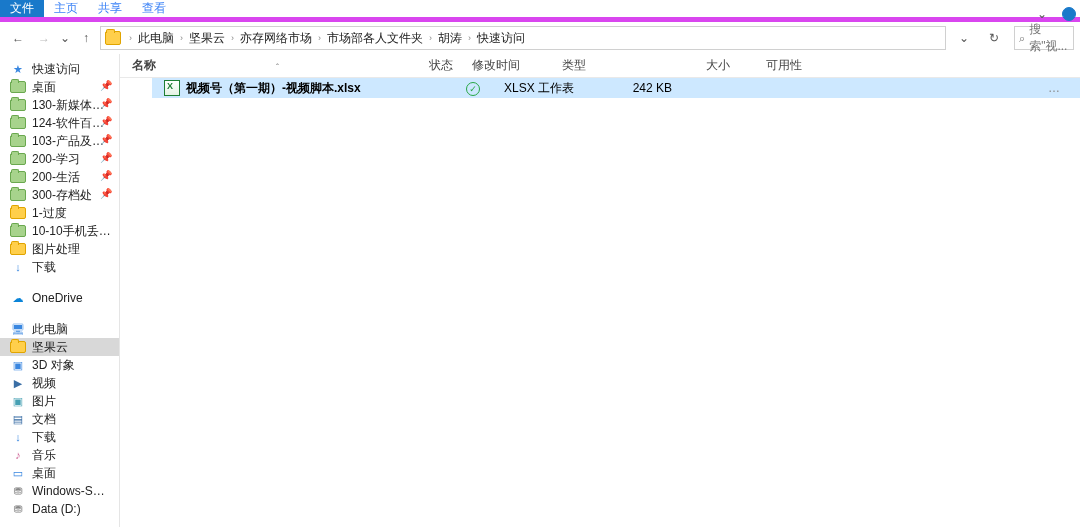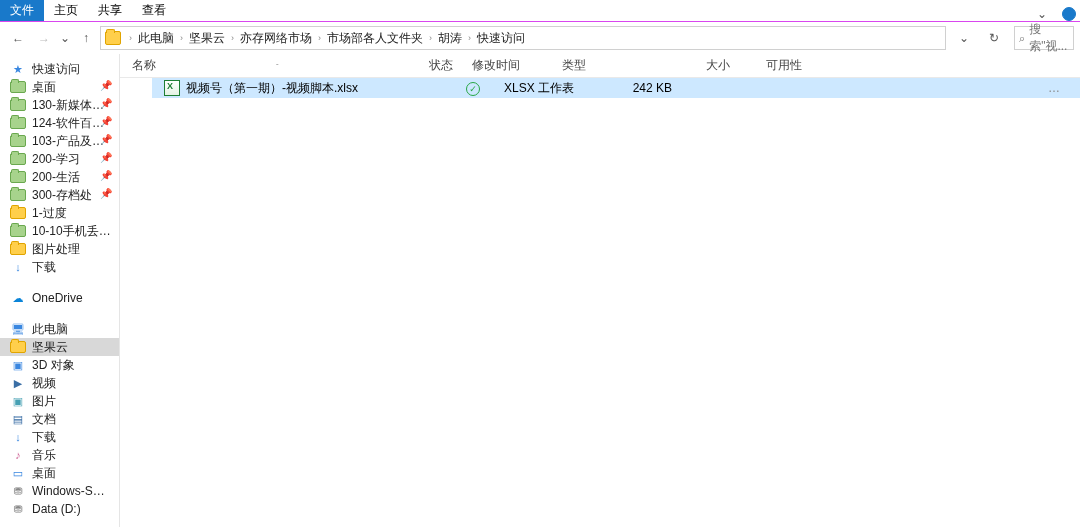--- a/index.html
+++ b/index.html
@@ -1,18 +1,18 @@
 <!DOCTYPE html>
 <html><head>
 <meta charset="utf-8">
 <style>
 * { margin: 0; padding: 0; box-sizing: border-box; font-family: "Segoe UI", "Microsoft YaHei", sans-serif; font-size: 12px; }
 html, body { width: 1080px; height: 527px; background: #fff; overflow: hidden; }
-.top-tabs { height: 22px; background: #fff; display: flex; align-items: stretch; border-bottom: 1px solid #d946ef; position: relative;}
-.tab { padding: 3px 10px; color: #000000; display: flex; align-items: center;}
+.top-tabs { height: 22px; background: #fff; display: flex; align-items: stretch; border-bottom: 5px solid #d946ef; position: relative;}
+.tab { padding: 3px 10px; color: #3b82f6; display: flex; align-items: center;}
 .tab.active { background: #1979ca; color: #fff; }
 .top-right { position: absolute; right: 4px; top: 2px; display: flex; gap: 8px; align-items: center; }
 .circle { width: 14px; height: 14px; border-radius: 50%; border: 1px solid #bbb; display: inline-block; }
 .circle.blue { background:#1979ca; border-color:#1979ca;}
 .addr-row { height: 32px; display: flex; align-items: center; padding: 0 6px; gap: 2px; }
 .nav-btn { width: 24px; height: 24px; display: flex; align-items: center; justify-content: center; color: #555; }
 .nav-btn.disabled { color: #bbb; }
 .path-bar { flex: 1; height: 24px; border: 1px solid #d0d0d0; display: flex; align-items: center; padding: 0 4px; background:#fff;}
 .folder-ico { width: 16px; height: 14px; background:#ffcf4b; border:1px solid #e0a400; border-radius:2px; margin-right:6px; position:relative;}
 .folder-ico::before {content:"";position:absolute;top:-3px;left:0;width:7px;height:3px;background:#ffcf4b;border:1px solid #e0a400;border-bottom:none;border-radius:2px 2px 0 0;}
@@ -37,21 +37,21 @@
 .ico-vid{color:#3a6ea5;}
 .ico-pic{color:#46a0b3;}
 .ico-doc{color:#3a6ea5;}
 .ico-dl{color:#3a87e0;}
 .ico-music{color:#d06a9a;}
 .ico-drive{color:#888;}
 .sep { height:1px; margin:6px 8px; }
 .content { flex:1; display:flex; flex-direction:column;}
 .col-header { height:24px; border-bottom:1px solid #e9e9e9; display:flex; align-items:center; color:#444; padding-left:6px;}
 .col { padding: 0 6px;}
-.c-name{width:290px;}
+.c-name{width:290px;font-weight:bold;}
 .c-status{width:50px; text-align:center;}
 .c-mod{width:90px;}
 .c-type{width:110px;}
 .c-size{width:70px; text-align:right;}
 .c-avail{width:80px; padding-left:30px;}
 .files { flex:1;}
 .file-row { height:20px; display:flex; align-items:center; padding-left:6px;margin-left:32px;}
 .file-row.sel { background:#cde8ff;}
 .file-ico { width:16px;height:16px; margin-right:6px; position:relative;}
 .file-ico::before{content:"";position:absolute;inset:0;border:1px solid #1e7e34;background:linear-gradient(#fff,#e4f3e4);}

